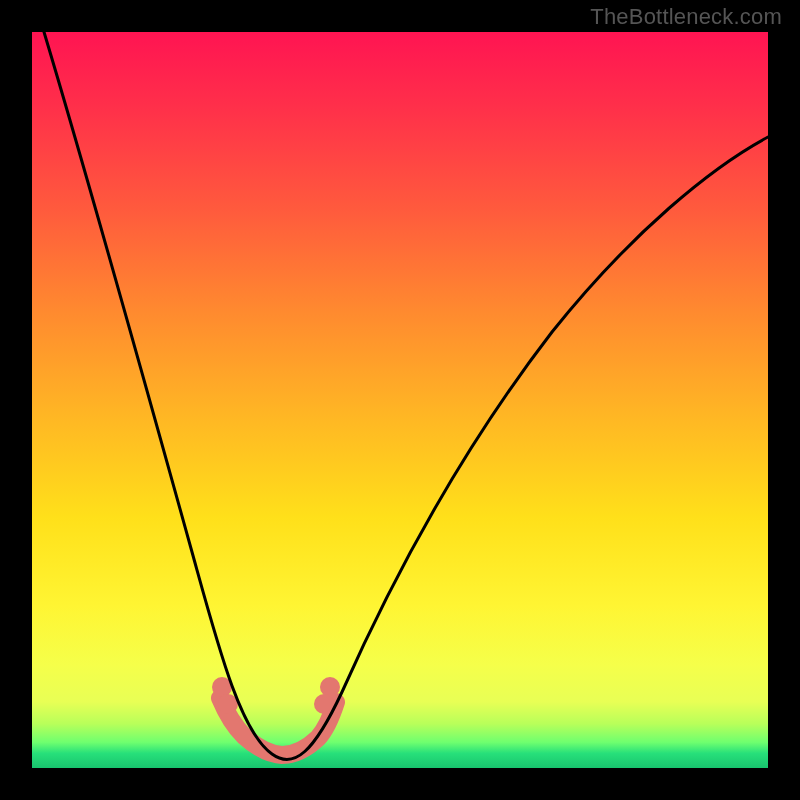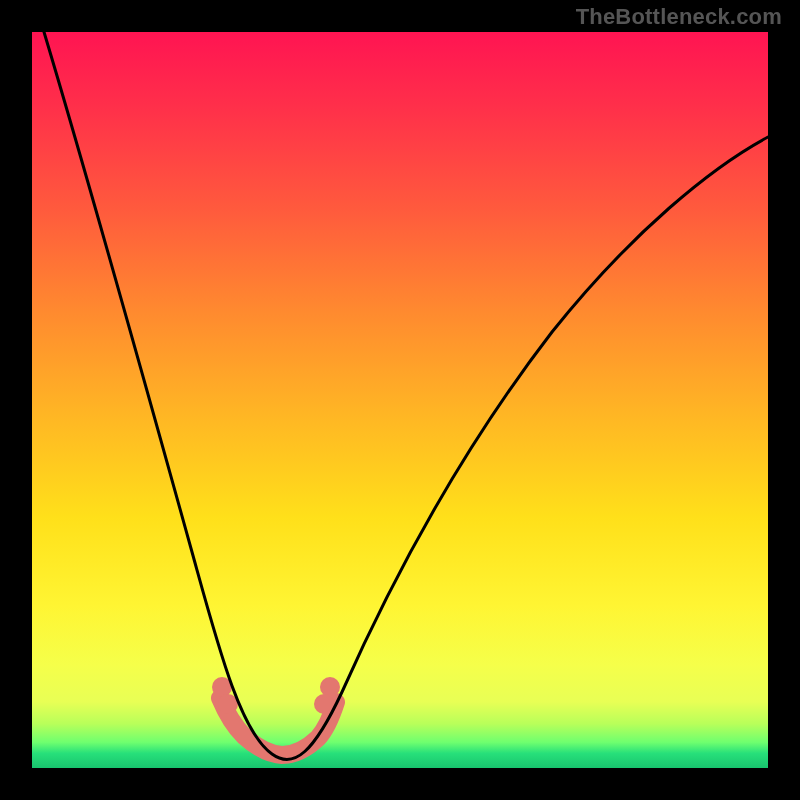--- a/index.html
+++ b/index.html
@@ -17,21 +17,21 @@
     top: 0;
     width: 800px;
     height: 800px;
     background: #000;
   }
   .watermark {
     position: absolute;
     top: 4px;
     right: 18px;
     font-size: 22px;
-    font-weight: 700;
+    font-weight: 400;
     color: #555;
     letter-spacing: 0.2px;
     user-select: none;
   }
   .plot {
     position: absolute;
     left: 32px;
     top: 32px;
     width: 736px;
     height: 736px;

